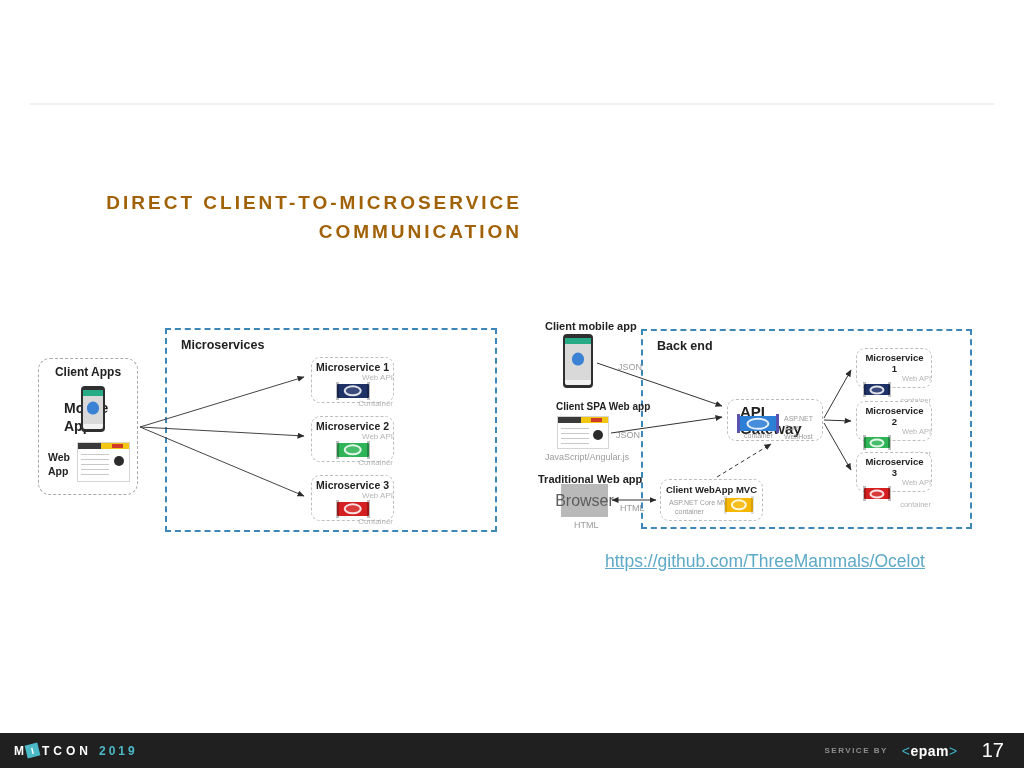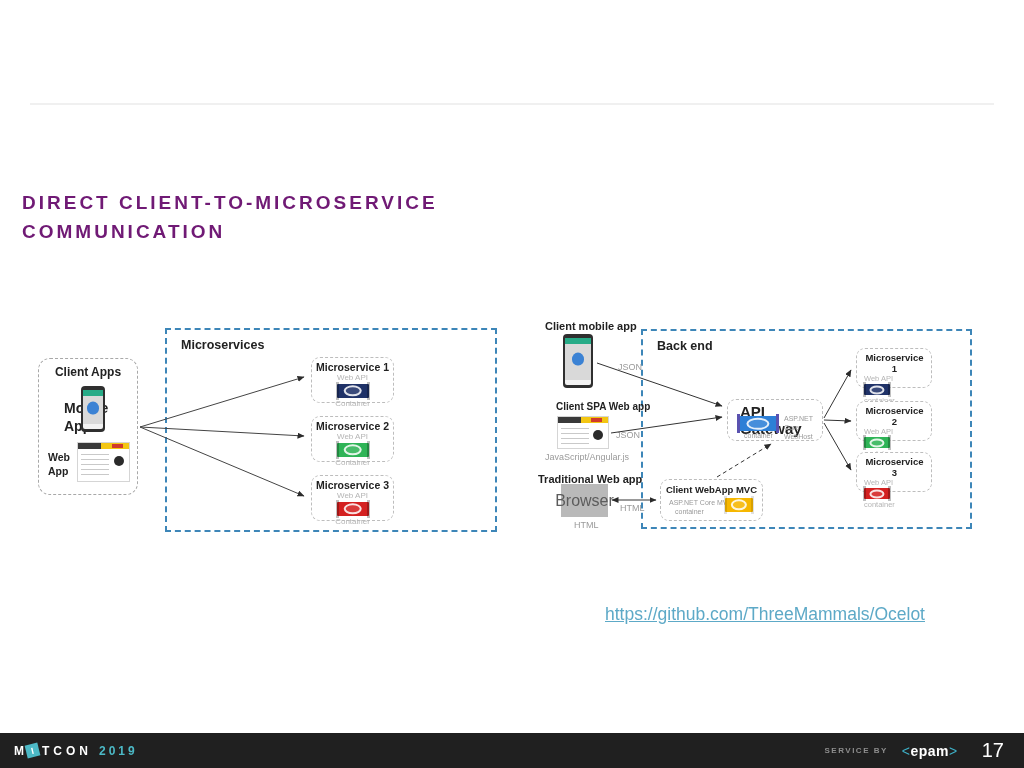--- a/index.html
+++ b/index.html
@@ -2,31 +2,31 @@
 <html><head>
 <meta charset="utf-8">
 <style>
   * { margin:0; padding:0; box-sizing:border-box; }
   body { font-family:"Liberation Sans", sans-serif; background:#888; }
   .slide { position:relative; width:1024px; height:768px; background:#ffffff; overflow:hidden; margin:0 auto; }
 
   .page-title { position:absolute; left:38px; top:38px; font-size:31px; font-weight:400; color:#3d3d3d; letter-spacing:1px; }
   .divider { position:absolute; left:30px; right:30px; top:103px; border-top:2px solid #f0f0f0; }
 
-  .heading { position:absolute; top:188px; text-align:left; font-weight:bold; font-size:19px; letter-spacing:3px; color:#701a75; line-height:1.55; }
+  .heading { position:absolute; top:188px; text-align:right; font-weight:bold; font-size:19px; letter-spacing:3px; color:#a16207; line-height:1.55; }
   .heading-left { left:22px; width:500px; }
   .heading-right { left:525px; width:465px; }
   .pre { white-space:pre-line; }
 
   
   .dash-blue { position:absolute; border:2px dashed #3d86b8; background:#fff; }
   .dash-gray { position:absolute; border:1.5px dashed #a8a8a8; border-radius:12px; background:#fff; }
   .node { position:absolute; border:1.5px dashed #bdbdbd; border-radius:9px; background:#fff; }
   .box-label { position:absolute; font-weight:bold; color:#222; }
-  .tiny-gray { color:#b5b5b5; }
+  .tiny-gray { color:#b5b5b5;text-align:right; }
 
   .cicon { position:relative; border-radius:1px; }
   .cicon::before, .cicon::after { content:""; position:absolute; top:-2px; bottom:-2px; width:3px; background:rgba(0,0,0,0.25); }
   .cicon::before { left:-1px; } .cicon::after { right:-1px; }
   .cicon .circ { position:absolute; left:50%; top:50%; transform:translate(-50%,-50%); width:58%; height:82%; border:2px solid rgba(255,255,255,0.85); border-radius:50%; background:rgba(255,255,255,0.12); }
   .c-navy { background:#1f3268; } .c-green { background:#2fb457; } .c-red { background:#d42020; }
   .c-blue { background:#2d7fd6; } .c-blue::before, .c-blue::after { background:#5a52b0; }
   .c-yellow { background:#f6b700; } .c-yellow::before, .c-yellow::after { background:rgba(0,0,0,0.12); }
 
   
@@ -51,21 +51,21 @@
   
   .ms-left { text-align:center; padding-top:3px; }
   .ms-left .t { font-size:10.5px; font-weight:bold; color:#222; }
   .ms-left .s { font-size:8px; }
   .ms-left .icon-wrap { margin:2px auto 1px; }
 
   .ms-right { padding:3px 0 0 7px; }
   .ms-right .t { font-size:9.5px; font-weight:bold; color:#222; text-align:center; padding-right:6px; }
   .ms-right .s { font-size:7.5px; }
 
-  .link-line { position:absolute; left:540px; width:450px; top:604px; text-align:center; font-size:17.5px; }
+  .link-line { position:absolute; left:540px; width:450px; top:551px; text-align:center; font-size:17.5px; }
   .link-line a { color:#5da9c7; text-decoration:underline; }
 
   
   .footer { position:absolute; left:0; right:0; bottom:0; height:35px; background:#202020; display:flex; align-items:center; justify-content:space-between; padding:0 20px 0 14px; }
   .brand { display:flex; align-items:center; }
   .brand-letter { color:#fff; font-weight:bold; font-size:12px; letter-spacing:4px; }
   .brand-diamond { width:13px; height:13px; background:#4cb9c6; transform:rotate(-14deg); display:inline-flex; align-items:center; justify-content:center; margin:0 3px 0 -2px; color:#fff; font-size:9px; font-weight:bold; }
   .brand-year { color:#4cb9c6; font-weight:bold; font-size:12px; letter-spacing:3px; margin-left:7px; }
   .footer-right { display:flex; align-items:center; }
   .powered { font-size:8px; color:#8d8d8d; letter-spacing:1.5px; font-weight:bold; margin-right:14px; }

